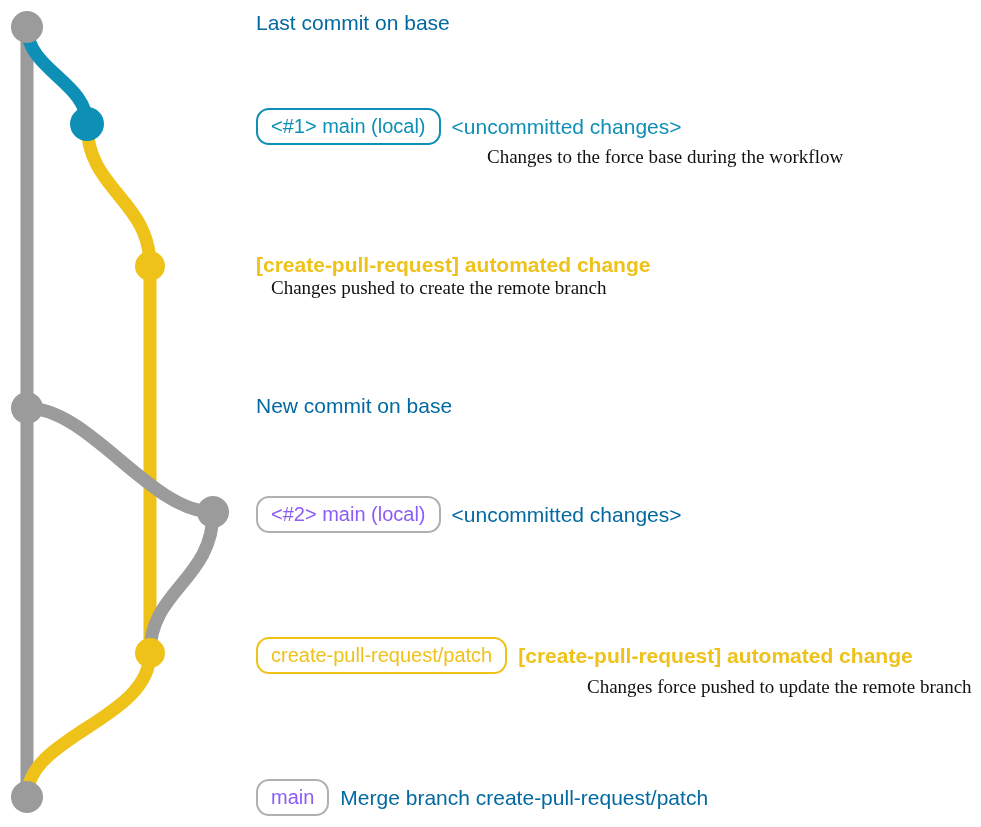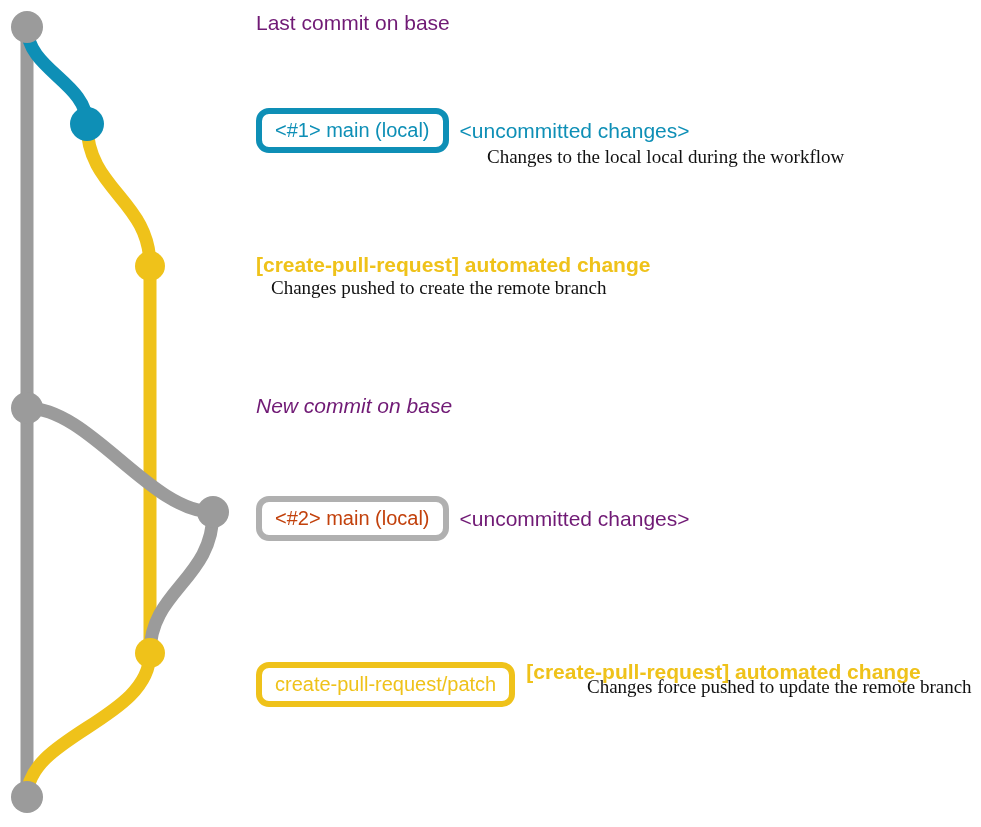--- a/index.html
+++ b/index.html
@@ -35,52 +35,51 @@
 
   .commit-row {
     position: absolute;
     display: flex;
     align-items: center;
     white-space: nowrap;
   }
 
   .ref-chip {
     display: inline-block;
-    border: 6px solid #d946ef;
+    border: 2px solid #d946ef;
     border-radius: 13px;
     padding: 5px 13px 6px 13px;
     font-size: 20px;
     line-height: 22px;
     color: #9b9b9b;
     background: #ffffff;
     margin-right: 11px;
     text-align: center;
   }
   .ref-chip.teal {
     border-color: #0e8fb6;
     color: #0e8fb6;
   }
   .ref-chip.yellow {
     border-color: #efc21a;
     color: #efc21a;
-    margin-top: 25px;
   }
   .ref-chip.gray {
     border-color: #b0b0b0;
-    color: #c2410c;
+    color: #8b5cf6;
   }
 
   .subject {
     font-size: 21px;
     line-height: 24px;
     color: #9b9b9b;
   }
   .subject.teal   { color: #0e8fb6; }
   .subject.yellow { color: #efc21a; font-weight: bold; }
-  .subject.gray   { color: #701a75; }
+  .subject.gray   { color: #0369a1; }
 
   .note {
     position: absolute;
     font-family: "Liberation Serif", serif;
     font-size: 19px;
     line-height: 22px;
     color: #111111;
     white-space: nowrap;
   }
 </style>
@@ -120,36 +119,40 @@
 <div class="annotations">
 
   <div class="commit-row" style="left:256px; top:11px;">
     <span class="subject gray">Last commit on base</span>
   </div>
 
   <div class="commit-row" style="left:256px; top:108px;">
     <span class="ref-chip teal">&lt;#1&gt; main (local)</span>
     <span class="subject teal">&lt;uncommitted changes&gt;</span>
   </div>
-  <div class="note" style="left:487px; top:146px;">Changes to the local local during the workflow</div>
+  <div class="note" style="left:487px; top:146px;">Changes to the force base during the workflow</div>
 
   <div class="commit-row" style="left:256px; top:253px;">
     <span class="subject yellow">[create-pull-request] automated change</span>
   </div>
   <div class="note" style="left:271px; top:277px;">Changes pushed to create the remote branch</div>
 
-  <div class="commit-row" style="left:256px; top:394px;font-style:italic;">
+  <div class="commit-row" style="left:256px; top:394px;">
     <span class="subject gray">New commit on base</span>
   </div>
 
   <div class="commit-row" style="left:256px; top:496px;">
     <span class="ref-chip gray">&lt;#2&gt; main (local)</span>
     <span class="subject gray">&lt;uncommitted changes&gt;</span>
   </div>
 
   <div class="commit-row" style="left:256px; top:637px;">
     <span class="ref-chip yellow">create-pull-request/patch</span>
     <span class="subject yellow">[create-pull-request] automated change</span>
   </div>
   <div class="note" style="left:587px; top:676px;">Changes force pushed to update the remote branch</div>
 
+  <div class="commit-row" style="left:256px; top:779px;">
+    <span class="ref-chip gray">main</span>
+    <span class="subject gray">Merge branch create-pull-request/patch</span>
+  </div>
 
 </div>
 
 </body></html>

